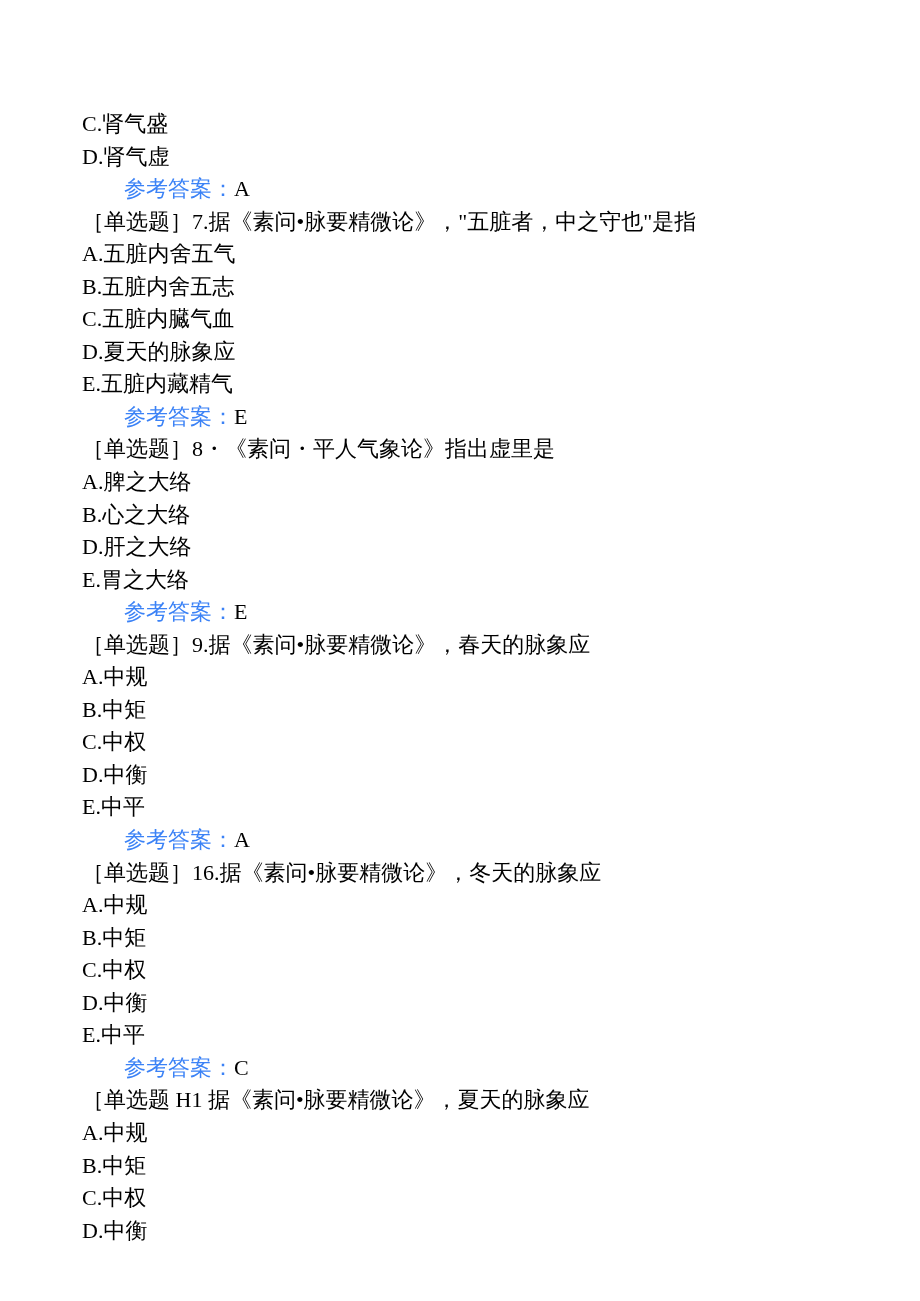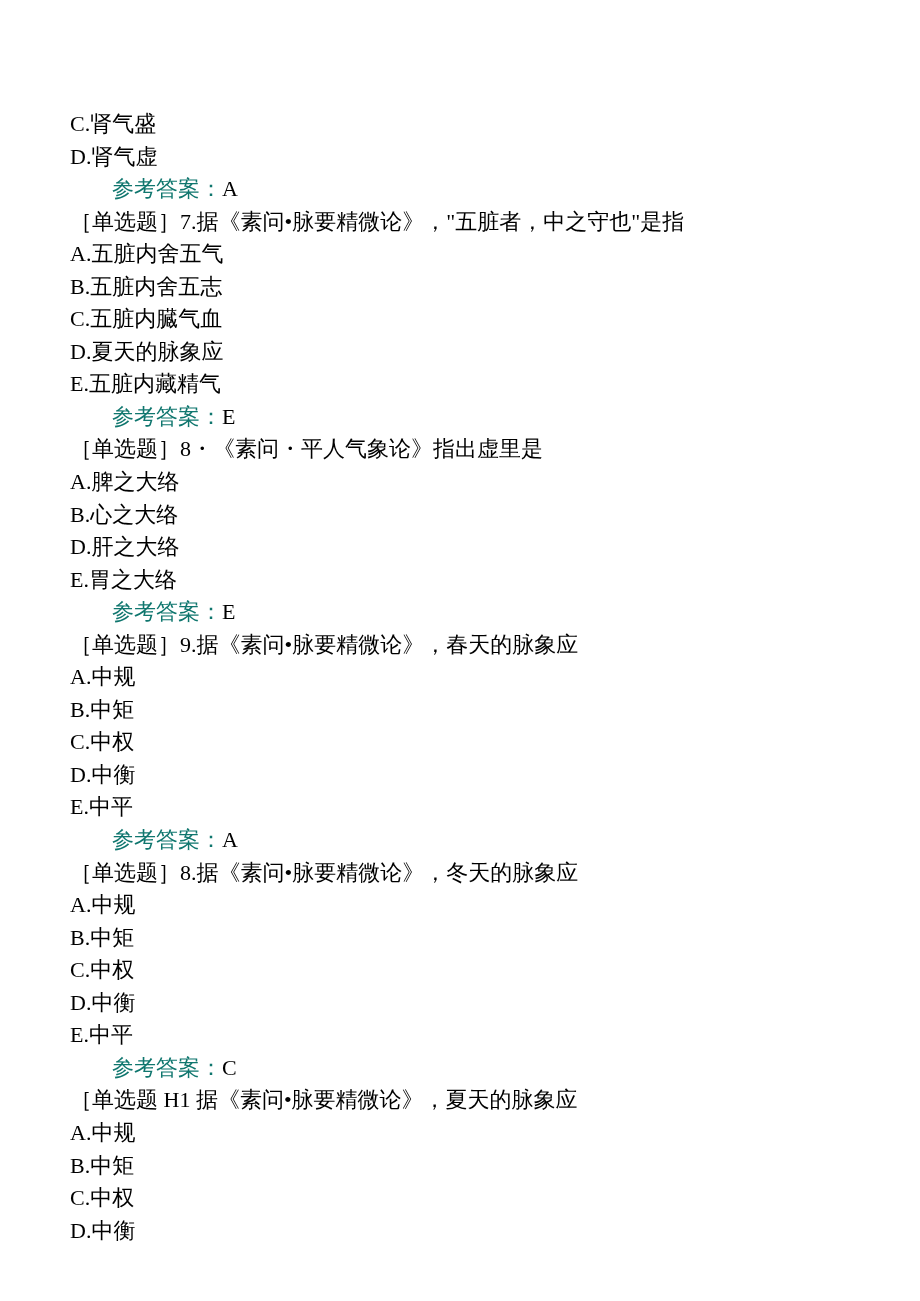--- a/index.html
+++ b/index.html
@@ -12,26 +12,27 @@
     color: #000;
   }
   .page {
     width: 920px;
     min-height: 1301px;
     padding: 108px 70px 60px 70px;
     box-sizing: border-box;
   }
   .line {
     white-space: pre;
+    margin-left: 12px;
   }
   .indent {
     padding-left: 42px;
   }
   .answer-label {
-    color: #0f766e;
+    color: #3b82f6;
   }
 </style>
 </head>
 <body>
 
 <div class="page">
 
   <div class="line">C.肾气盛</div>
   <div class="line">D.肾气虚</div>
   <div class="line indent"><span class="answer-label">参考答案：</span><span>A</span></div>
@@ -52,21 +53,21 @@
   <div class="line indent"><span class="answer-label">参考答案：</span><span>E</span></div>
 
   <div class="line"><span>［单选题］</span><span>9.据《素问•脉要精微论》，春天的脉象应</span></div>
   <div class="line">A.中规</div>
   <div class="line">B.中矩</div>
   <div class="line">C.中权</div>
   <div class="line">D.中衡</div>
   <div class="line">E.中平</div>
   <div class="line indent"><span class="answer-label">参考答案：</span><span>A</span></div>
 
-  <div class="line"><span>［单选题］</span><span>8.据《素问•脉要精微论》，冬天的脉象应</span></div>
+  <div class="line"><span>［单选题］</span><span>16.据《素问•脉要精微论》，冬天的脉象应</span></div>
   <div class="line">A.中规</div>
   <div class="line">B.中矩</div>
   <div class="line">C.中权</div>
   <div class="line">D.中衡</div>
   <div class="line">E.中平</div>
   <div class="line indent"><span class="answer-label">参考答案：</span><span>C</span></div>
 
   <div class="line"><span>［单选题 H1 </span><span>据《素问•脉要精微论》，夏天的脉象应</span></div>
   <div class="line">A.中规</div>
   <div class="line">B.中矩</div>

